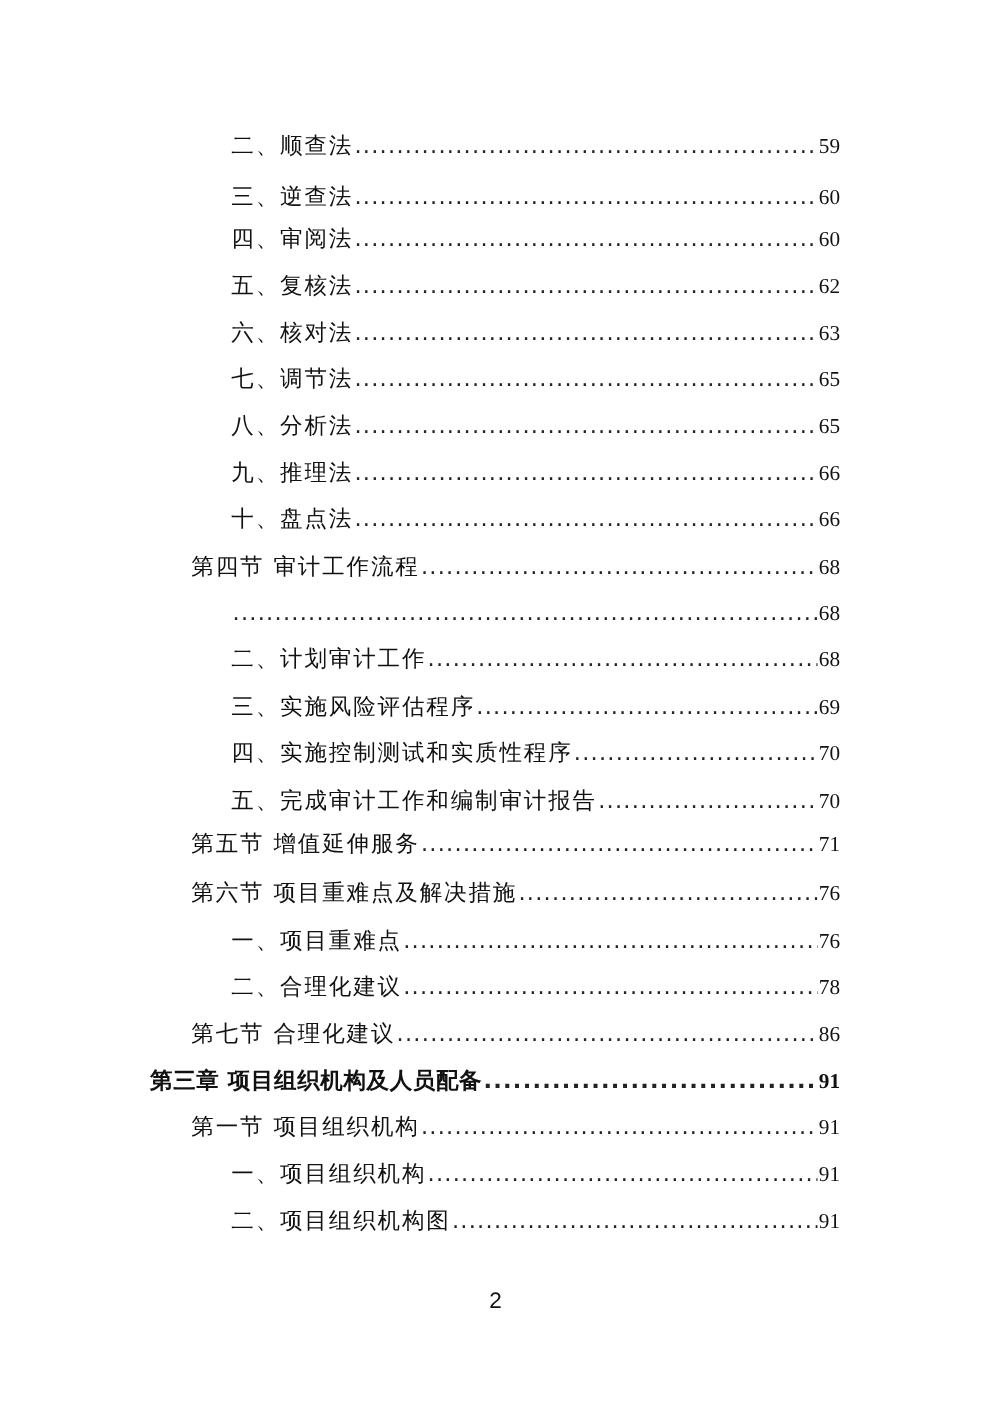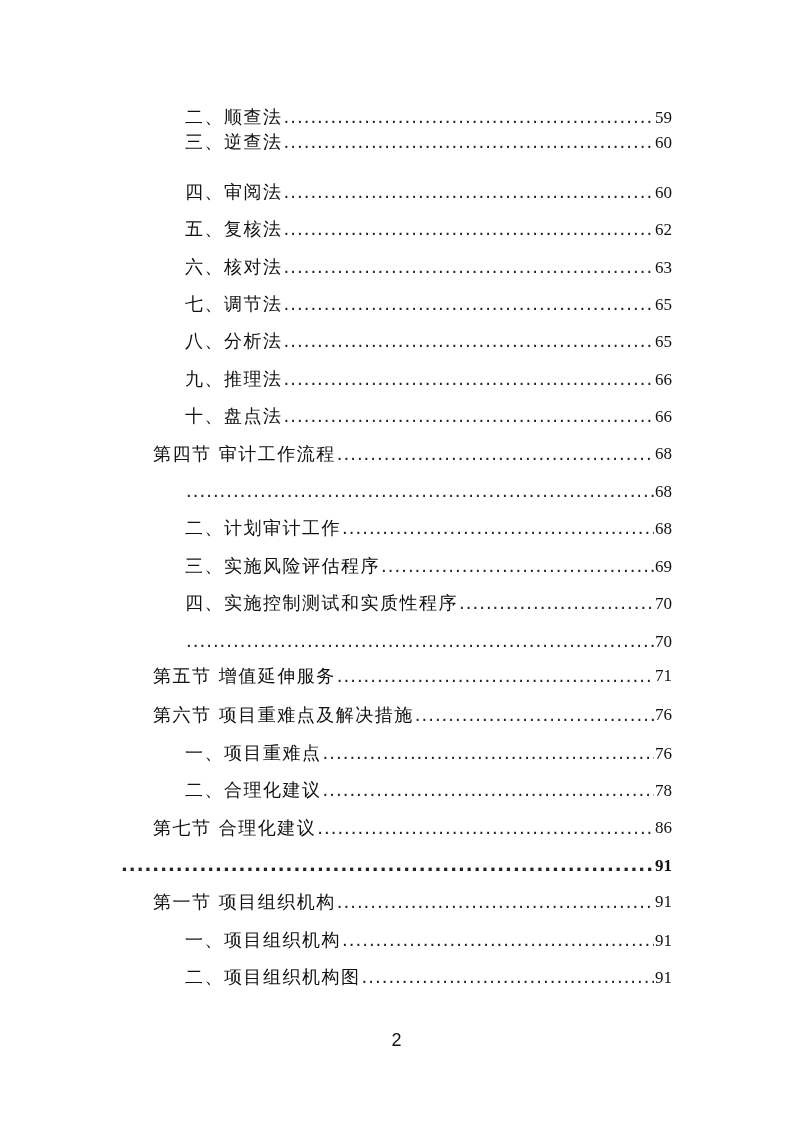--- a/index.html
+++ b/index.html
@@ -21,21 +21,21 @@
 </style>
 </head>
 <body>
 
 <div class="toc">
   <div class="row l2" style="top:0px">
       <span class="title">二、顺查法</span>
       <span class="leader"></span>
       <span class="page">59</span>
     </div>
-  <div class="row l2" style="top:25px">
+  <div class="row l2" style="top:41px">
       <span class="title">三、逆查法</span>
       <span class="leader"></span>
       <span class="page">60</span>
     </div>
   <div class="row l2" style="top:74.8px">
       <span class="title">四、审阅法</span>
       <span class="leader"></span>
       <span class="page">60</span>
     </div>
   <div class="row l2" style="top:112.2px">
@@ -86,20 +86,21 @@
       <span class="title">三、实施风险评估程序</span>
       <span class="leader"></span>
       <span class="page">69</span>
     </div>
   <div class="row l2" style="top:486.2px">
       <span class="title">四、实施控制测试和实质性程序</span>
       <span class="leader"></span>
       <span class="page">70</span>
     </div>
   <div class="row l2" style="top:523.6px">
+      <span class="title">五、完成审计工作和编制审计报告</span>
       <span class="leader"></span>
       <span class="page">70</span>
     </div>
   <div class="row l1" style="top:559px">
       <span class="title">第五节 增值延伸服务</span>
       <span class="leader"></span>
       <span class="page">71</span>
     </div>
   <div class="row l1" style="top:598.4px">
       <span class="title">第六节 项目重难点及解决措施</span>
@@ -115,20 +116,21 @@
       <span class="title">二、合理化建议</span>
       <span class="leader"></span>
       <span class="page">78</span>
     </div>
   <div class="row l1" style="top:710.6px">
       <span class="title">第七节 合理化建议</span>
       <span class="leader"></span>
       <span class="page">86</span>
     </div>
   <div class="row l0" style="top:748px">
+      <span class="title">第三章  项目组织机构及人员配备</span>
       <span class="leader"></span>
       <span class="page">91</span>
     </div>
   <div class="row l1" style="top:785.4px">
       <span class="title">第一节 项目组织机构</span>
       <span class="leader"></span>
       <span class="page">91</span>
     </div>
   <div class="row l2" style="top:822.8px">
       <span class="title">一、项目组织机构</span>

